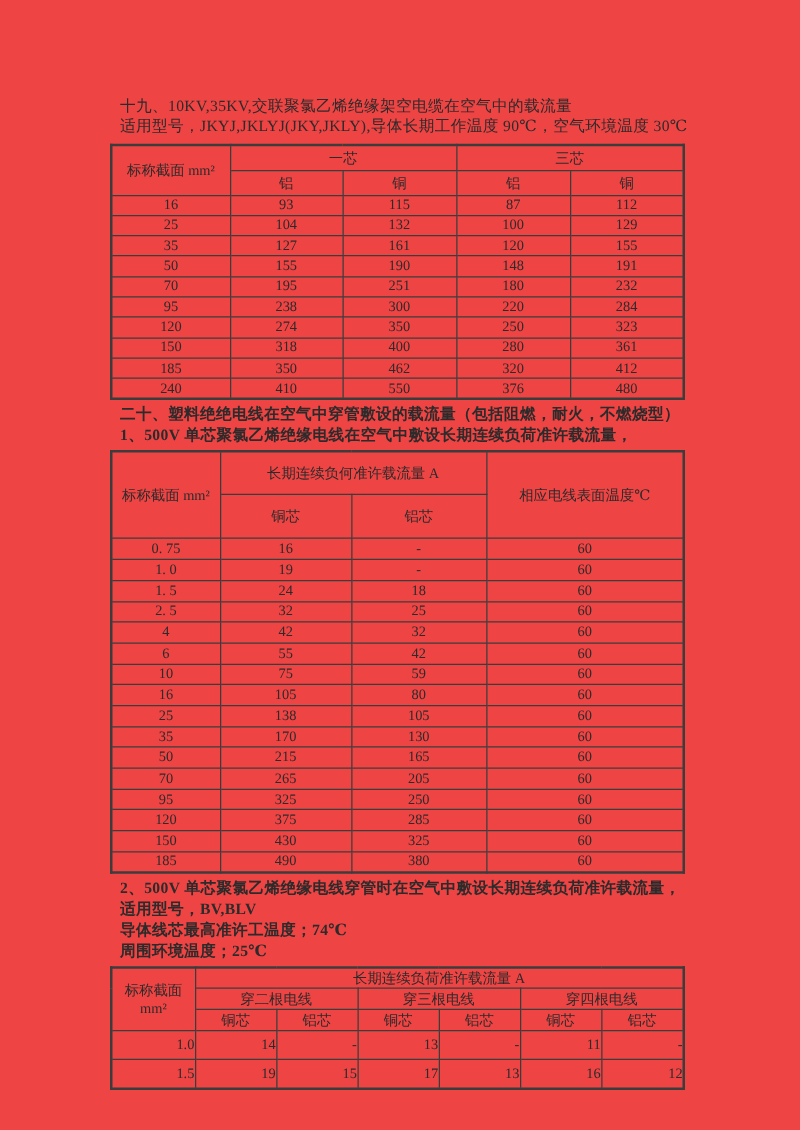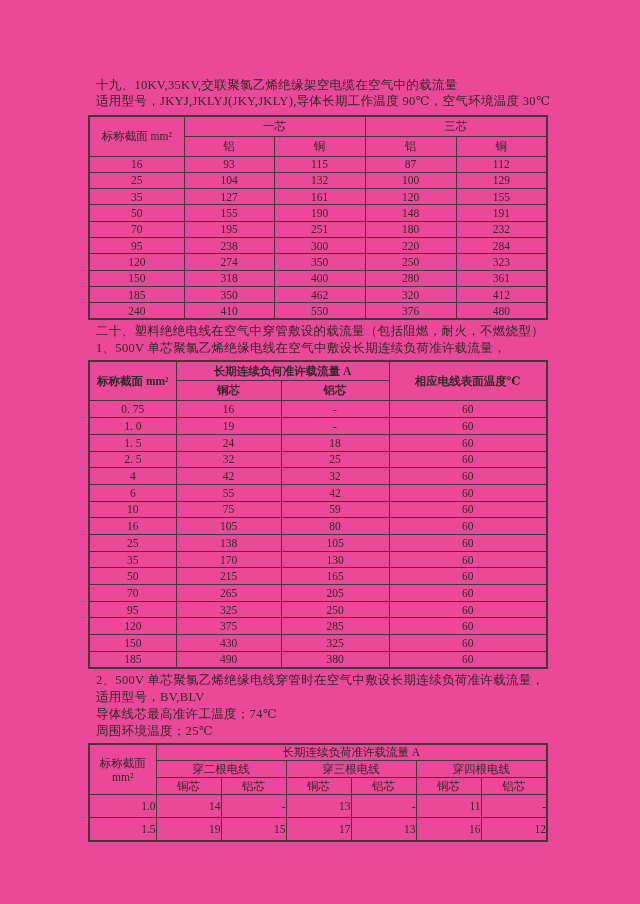--- a/index.html
+++ b/index.html
@@ -1,60 +1,60 @@
 <!DOCTYPE html>
 <html><head>
 <meta charset="utf-8">
 <style>
   * { margin: 0; padding: 0; box-sizing: border-box; }
   html, body { background: #ffffff; }
   .page {
     position: relative;
     width: 640px;
     height: 904px;
-    background: #ec4899;
+    background: #ef4444;
     overflow: hidden;
     font-family: "Liberation Serif", "DejaVu Serif", serif;
     color: #2b2b2b;
   }
   .content {
     position: absolute;
     left: 88px;
     top: 77px;
     width: 458px;
   }
   .txt {
     font-size: 12.5px;
     line-height: 16px;
     margin-left: 8px;
     white-space: nowrap;
     letter-spacing: 0.3px;
   }
-  .txt.tall { line-height: 17px; }
+  .txt.tall { line-height: 17px; font-weight: bold; }
   table {
     border-collapse: collapse;
     table-layout: fixed;
     width: 458px;
     font-size: 11.5px;
     color: #2b2b2b;
   }
   th, td {
     border: 1px solid #3c3c3c;
     text-align: center;
     vertical-align: middle;
     font-weight: normal;
     padding: 0;
     overflow: hidden;
   }
   table { border: 2px solid #3c3c3c; }
   .t1 { margin-top: 6px; }
   .t1 thead th { height: 20px; margin-left: 33px; }
   .t1 td { height: 16.3px; }
   .t2 { margin-top: 3px; }
-  .t2 thead th { height: 20px; font-weight: bold; }
+  .t2 thead th { height: 35px; }
   .t2 td { height: 16.7px; }
   .t3 { margin-top: 3px; }
   .t3 thead th { height: 17px; }
   .t3 td { height: 23px; text-align: right; padding-left: 5px; }
   .t3 .colhead { line-height: 14px; }
   .gap-s { margin-top: 3px; }
   .watermark {
     position: absolute;
     right: 3px;
     top: 853px;

